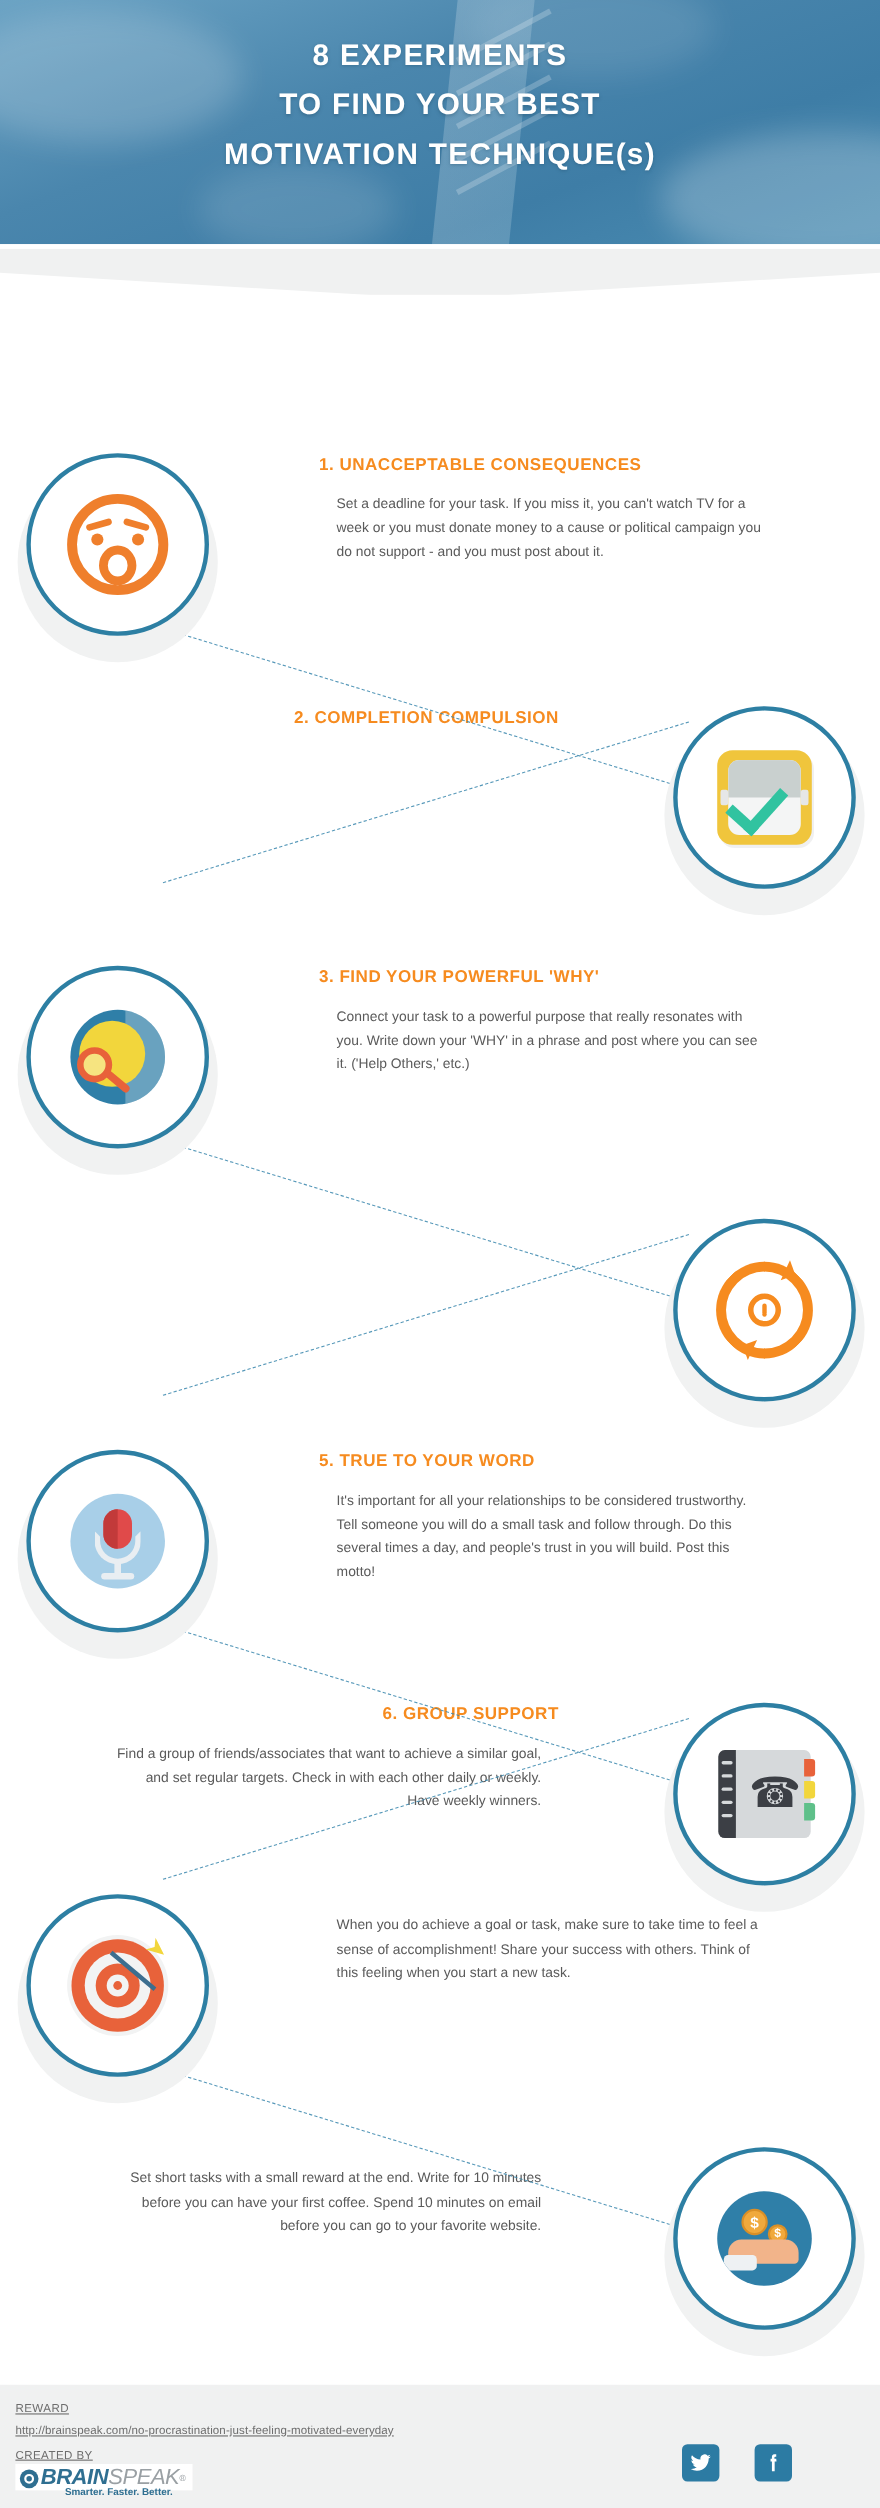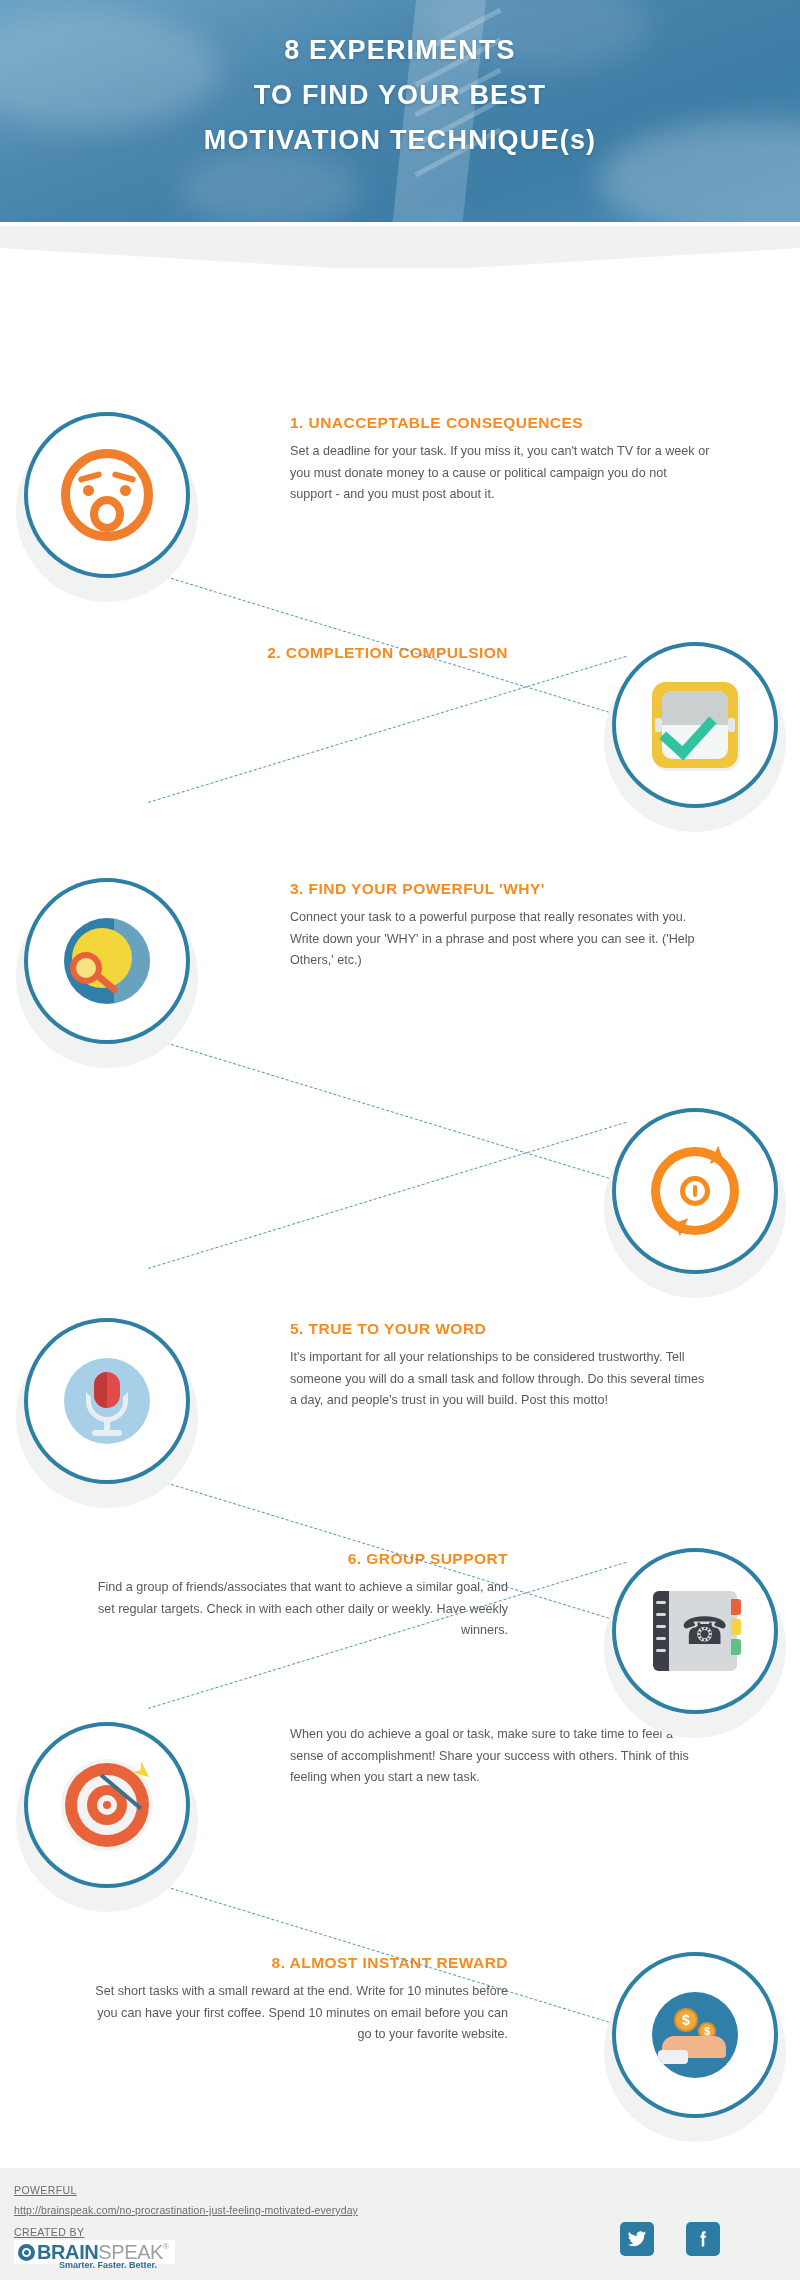--- a/index.html
+++ b/index.html
@@ -61,21 +61,21 @@
   .bubble-shadow.right{left:604px;top:30px;}
 
   .txt{position:absolute;width:420px;top:24px;}
   .txt.right-side{left:290px;text-align:left;}
   .txt.left-side{left:88px;text-align:right;}
   .heading{
     color:#f68b1f;font-weight:bold;font-size:15.5px;letter-spacing:.45px;
     margin:0 0 9px 0;text-transform:uppercase;
   }
   .body{
-    color:#5a5a5a;font-size:12.6px;line-height:21.5px;margin:0;
+    color:#5a5a5a;font-size:12.6px;line-height:21.5px;margin:16px;
   }
 
   
   .conn{position:absolute;height:0;border-top:1.6px dashed #3a87ad;z-index:1;transform-origin:0 0;opacity:.85;}
 
   
   .icon-wrap{width:104px;height:104px;position:relative;}
 
   
   .face{width:92px;height:92px;border-radius:50%;border:9px solid #ef7f2c;box-sizing:border-box;position:relative;margin:6px;}
@@ -144,21 +144,21 @@
   .rw-cuff{position:absolute;left:6px;bottom:14px;width:30px;height:14px;border-radius:4px;background:#eef1f3;}
   .coin{position:absolute;border-radius:50%;background:#f0a93c;border:2px solid #d98f27;box-sizing:border-box;color:#fff;font-weight:bold;text-align:center;}
   .coin.big{left:22px;top:16px;width:24px;height:24px;font-size:14px;line-height:20px;}
   .coin.sm{left:46px;top:30px;width:18px;height:18px;font-size:11px;line-height:14px;}
 
   
   .footer{position:absolute;left:0;top:2168px;width:800px;height:112px;background:#f0f1f1;}
   .src-label{position:absolute;left:14px;top:16px;font-size:10.5px;color:#6d6d6d;text-decoration:underline;letter-spacing:.4px;}
   .src-url{position:absolute;left:14px;top:36px;font-size:10.5px;color:#6d6d6d;text-decoration:underline;letter-spacing:.1px;}
   .cre-label{position:absolute;left:14px;top:58px;font-size:10.5px;color:#6d6d6d;text-decoration:underline;letter-spacing:.4px;}
-  .logo{position:absolute;left:14px;top:72px;display:flex;align-items:flex-start;background:#fff;padding:2px 6px 2px 4px;}
+  .logo{position:absolute;left:14px;top:72px;display:flex;align-items:center;background:#fff;padding:2px 6px 2px 4px;font-style:italic;}
   .logo-mark{width:17px;height:17px;border-radius:50%;background:#2f6f91;position:relative;margin-right:2px;margin-top:2px;}
   .logo-mark:after{content:"";position:absolute;left:4px;top:4px;width:9px;height:9px;border-radius:50%;border:2px solid #fff;box-sizing:border-box;}
   .logo-brain{font-size:20px;font-weight:bold;color:#2f6f91;letter-spacing:-.4px;line-height:20px;}
   .logo-speak{font-size:20px;color:#9aa0a4;letter-spacing:-.4px;line-height:20px;}
   .logo-reg{font-size:8px;color:#9aa0a4;vertical-align:super;}
   .logo-tag{position:absolute;left:28px;top:92px;font-size:9px;font-weight:bold;color:#2f6f91;margin-left:31px;}
   .social{position:absolute;width:34px;height:34px;border-radius:5px;background:#2c7ba3;display:flex;align-items:center;justify-content:center;color:#fff;}
   .social.tw{left:620px;top:2222px;}
   .social.fb{left:686px;top:2222px;}
 </style>
@@ -331,27 +331,26 @@
       <div class="icon-wrap">
         <div class="reward">
           <div class="coin big">$</div>
           <div class="coin sm">$</div>
           <div class="rw-hand"></div>
           <div class="rw-cuff"></div>
         </div>
       </div>
     </div>
     <div class="txt left-side">
-      <p class="heading">8. ALMOST INSTANT REWARD</p>
       <p class="body">Set short tasks with a small reward at the end.  Write for 10 minutes before you can have your first coffee. Spend 10 minutes on email before you can go to your favorite website.</p>
     </div>
   </div>
 
   <div class="footer">
-    <div class="src-label">POWERFUL</div>
+    <div class="src-label">REWARD</div>
     <a class="src-url" href="#">http://brainspeak.com/no-procrastination-just-feeling-motivated-everyday</a>
     <div class="cre-label">CREATED BY</div>
     <div class="logo">
       <div class="logo-mark"></div>
       <span class="logo-brain">BRAIN</span>
         <span class="logo-speak">SPEAK</span>
         <span class="logo-reg">®</span>
     </div>
     <div class="logo-tag">Smarter. Faster. Better.</div>
   </div>

